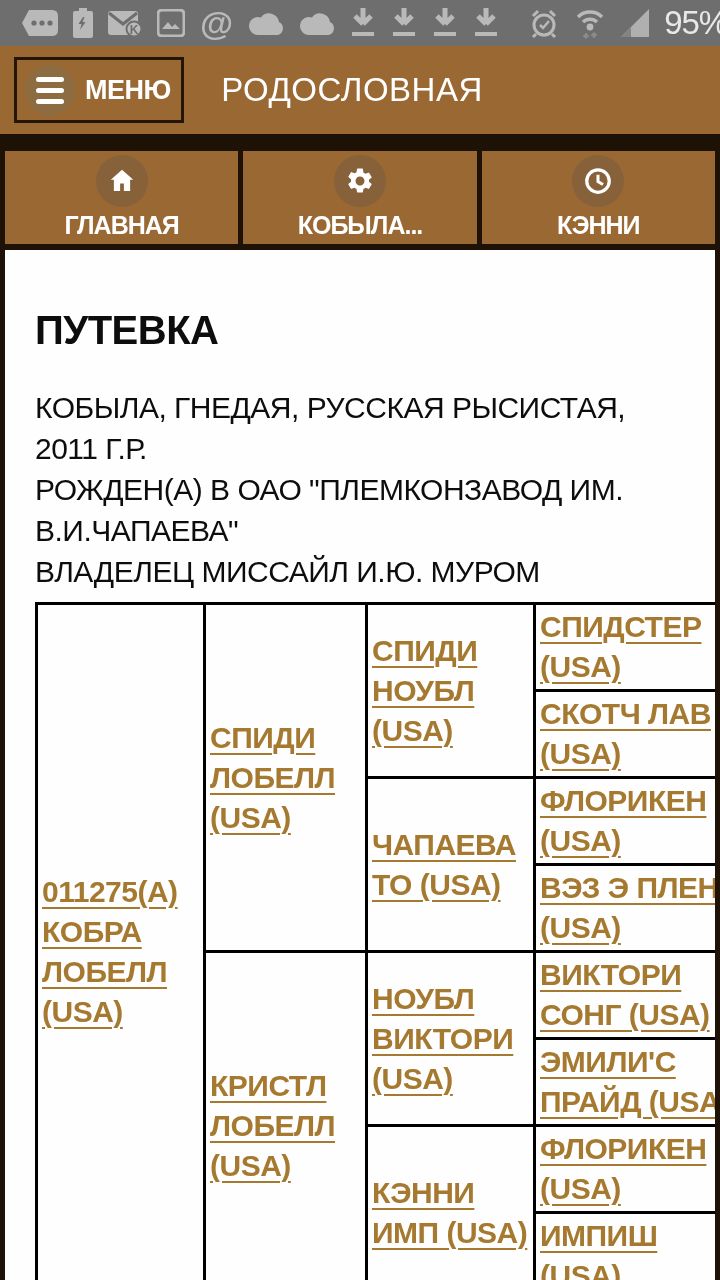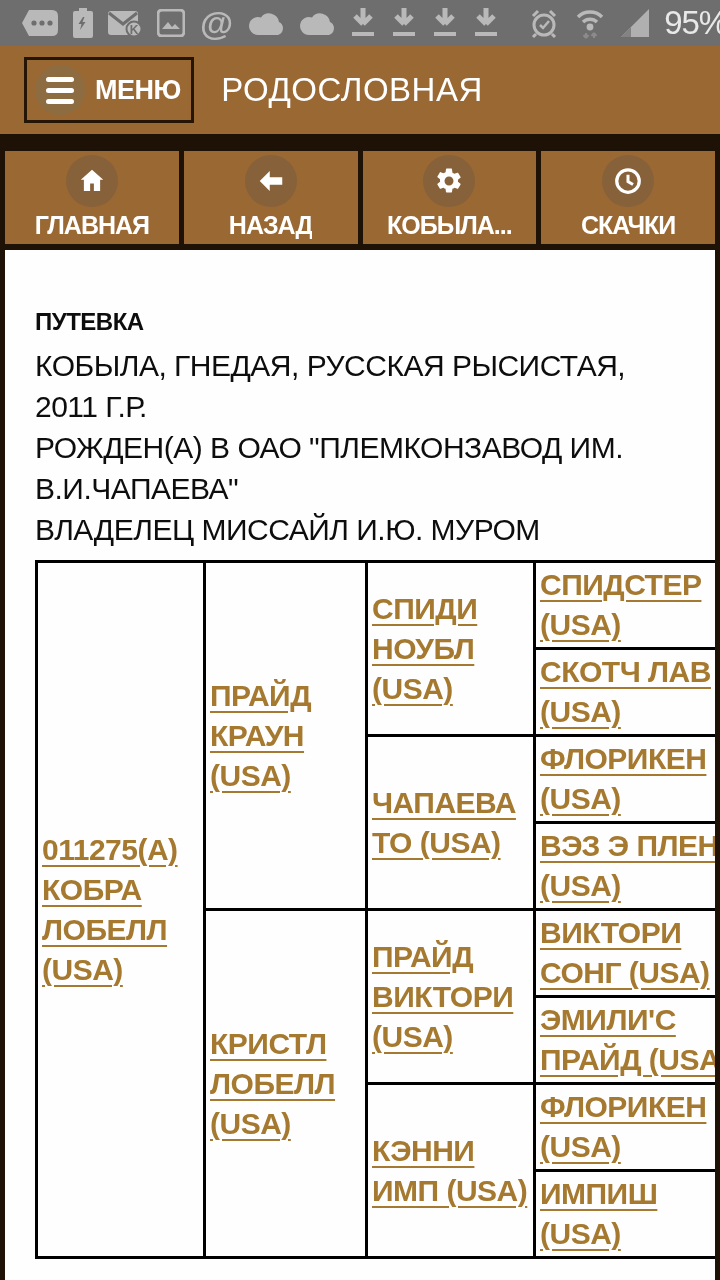--- a/index.html
+++ b/index.html
@@ -16,21 +16,21 @@
   .sb-spacer { flex: 1; }
   .sb-text { color: #e8e8e8; font-size: 33px; letter-spacing: -1px; }
   .at-glyph { color: #b9b9b9; font-size: 34px; font-weight: bold; line-height: 1; }
 
   
   .header {
     height: 94px; background: #9a6833; border-bottom: 6px solid #1e1206;
     position: relative; display: flex; align-items: center;
   }
   .menu-btn {
-    margin-left: 24px; width: 170px; height: 66px;
+    margin-left: 14px; width: 170px; height: 66px;
     border: 3px solid #241505; display: flex; align-items: center;
     gap: 10px; padding-left: 8px; cursor: pointer; background: #9a6833;
   }
   .menu-circle {
     width: 50px; height: 50px; border-radius: 50%; background: #8d6c42;
     display: flex; flex-direction: column; justify-content: center;
     align-items: center; gap: 6px; flex: 0 0 auto;
   }
   .menu-circle i { display: block; width: 28px; height: 5px; background: #fff; border-radius: 3px; }
   .menu-label { color: #fff; font-size: 27px; font-weight: bold; letter-spacing: -0.5px; }
@@ -57,24 +57,24 @@
     white-space: nowrap; max-width: 136px; overflow: hidden;
   }
 
   
   .content {
     height: 1030px; background: #fefefe;
     border-left: 5px solid #1e1206; border-right: 5px solid #1e1206;
     overflow: hidden; position: relative;
   }
   .horse-name {
-    margin: 58px 0 0 30px; font-size: 24px; font-weight: bold;
+    margin: 58px 0 0 30px; font-size: 40px; font-weight: bold;
     color: #0d0d0d; letter-spacing: -0.5px;
   }
-  .description { margin: 9px 0 0 30px; width: 658px; }
+  .description { margin: 34px 0 0 30px; width: 658px; }
   .description div {
     font-size: 30px; line-height: 41px; color: #0d0d0d; letter-spacing: -0.5px;
   }
 
   
   table.pedigree {
     border-collapse: collapse; table-layout: fixed;
     width: 710px; margin: 10px 0 0 30px;
   }
   table.pedigree tr { height: 86px; }
@@ -199,41 +199,33 @@
     <span class="nav-circle">
       <svg width="30" height="30" viewBox="0 0 24 24">
           <path fill="#fff" d="M12 3 L3 11 h2.5 v9 h5 v-6 h3 v6 h5 v-9 H21 Z"></path>
         </svg>
     </span>
     <span class="nav-label">ГЛАВНАЯ</span>
   </div>
   <div class="nav-btn">
     <span class="nav-circle">
       <svg width="30" height="30" viewBox="0 0 24 24">
-          <path fill="#fff" d="M11 4 L3 12 l8 8 v-5 h10 v-6 H11 Z"></path>
-        </svg>
-    </span>
-    <span class="nav-label">НАЗАД</span>
-  </div>
-  <div class="nav-btn">
-    <span class="nav-circle">
-      <svg width="30" height="30" viewBox="0 0 24 24">
           <path fill="#fff" d="M19.14 12.94c.04-.3.06-.61.06-.94s-.02-.64-.07-.94l2.03-1.58c.18-.14.23-.41.12-.61l-1.92-3.32c-.12-.22-.37-.29-.59-.22l-2.39.96c-.5-.38-1.03-.7-1.62-.94l-.36-2.54C14.36 2.17 14.16 2 13.92 2h-3.84c-.24 0-.43.17-.47.41l-.36 2.54c-.59.24-1.13.57-1.62.94l-2.39-.96c-.22-.08-.47 0-.59.22L2.73 8.47c-.12.21-.08.47.12.61l2.03 1.58c-.05.3-.09.63-.09.94s.02.64.07.94l-2.03 1.58c-.18.14-.23.41-.12.61l1.92 3.32c.12.22.37.29.59.22l2.39-.96c.5.38 1.03.7 1.62.94l.36 2.54c.05.24.24.41.48.41h3.84c.24 0 .44-.17.47-.41l.36-2.54c.59-.24 1.13-.56 1.62-.94l2.39.96c.22.08.47 0 .59-.22l1.92-3.32c.12-.22.07-.47-.12-.61l-2.01-1.58zM12 15.6c-1.98 0-3.6-1.62-3.6-3.6s1.62-3.6 3.6-3.6 3.6 1.62 3.6 3.6-1.62 3.6-3.6 3.6z"></path>
         </svg>
     </span>
     <span class="nav-label">КОБЫЛА...</span>
   </div>
   <div class="nav-btn">
     <span class="nav-circle">
       <svg width="30" height="30" viewBox="0 0 24 24">
           <circle cx="12" cy="12" r="9" fill="none" stroke="#fff" stroke-width="2.6"></circle>
           <path d="M12 7 v5.5 l4 2.3" stroke="#fff" stroke-width="2.4" fill="none"></path>
         </svg>
     </span>
-    <span class="nav-label">СКАЧКИ</span>
+    <span class="nav-label">КЭННИ</span>
   </div>
 </div>
 
 <div class="content">
   <h1 class="horse-name">ПУТЕВКА</h1>
   <div class="description">
     <div>КОБЫЛА, ГНЕДАЯ, РУССКАЯ РЫСИСТАЯ, 2011 Г.Р.</div>
     <div>РОЖДЕН(А) В ОАО "ПЛЕМКОНЗАВОД ИМ. В.И.ЧАПАЕВА"</div>
     <div>ВЛАДЕЛЕЦ МИССАЙЛ И.Ю. МУРОМ</div>
   </div>
@@ -241,37 +233,37 @@
   <table class="pedigree">
     <colgroup>
         <col style="width:168px">
         <col style="width:162px">
         <col style="width:168px">
         <col style="width:212px">
       </colgroup>
     <tbody>
         <tr>
       <td rowspan="8">011275(A) КОБРА ЛОБЕЛЛ (USA)</td>
-      <td rowspan="4">ПРАЙД КРАУН (USA)</td>
+      <td rowspan="4">СПИДИ ЛОБЕЛЛ (USA)</td>
       <td rowspan="2">СПИДИ НОУБЛ (USA)</td>
       <td>СПИДСТЕР (USA)</td>
     </tr>
     <tr>
       <td>СКОТЧ ЛАВ (USA)</td>
     </tr>
     <tr>
       <td rowspan="2">ЧАПАЕВА ТО (USA)</td>
       <td>ФЛОРИКЕН (USA)</td>
     </tr>
     <tr>
       <td>ВЭЗ Э ПЛЕН (USA)</td>
     </tr>
     <tr>
       <td rowspan="4">КРИСТЛ ЛОБЕЛЛ (USA)</td>
-      <td rowspan="2">ПРАЙД ВИКТОРИ (USA)</td>
+      <td rowspan="2">НОУБЛ ВИКТОРИ (USA)</td>
       <td>ВИКТОРИ СОНГ (USA)</td>
     </tr>
     <tr>
       <td>ЭМИЛИ'С ПРАЙД (USA)</td>
     </tr>
     <tr>
       <td rowspan="2">КЭННИ ИМП (USA)</td>
       <td>ФЛОРИКЕН (USA)</td>
     </tr>
     <tr>

